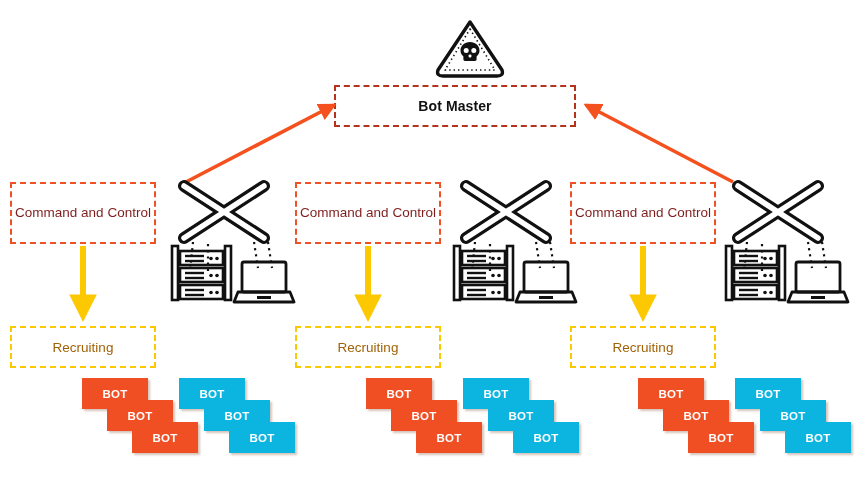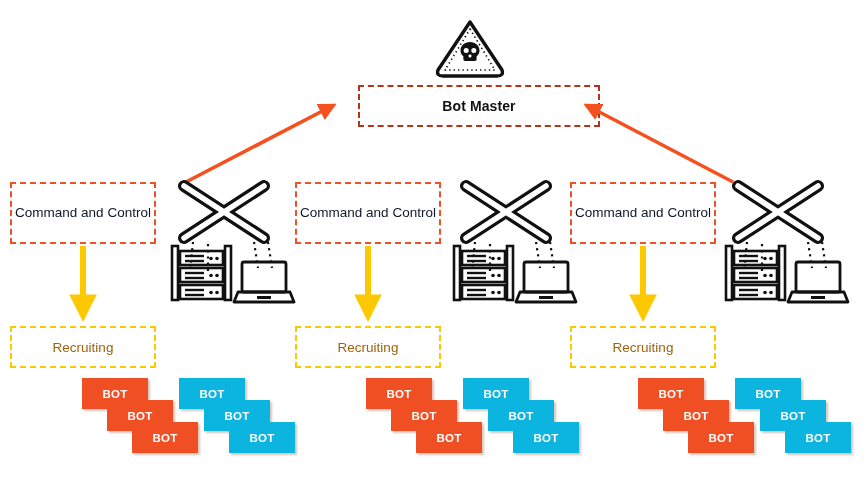--- a/index.html
+++ b/index.html
@@ -12,21 +12,21 @@
     width: 868px;
     height: 488px;
     background: #ffffff;
     overflow: hidden;
     font-family: "Liberation Sans", sans-serif;
   }
   .abs { position: absolute; }
 
   
   #bot-master-box {
-    left: 358px; top: 85px;
+    left: 334px; top: 85px;
     width: 242px; height: 42px;
     border: 2px dashed #b5331b;
     display: flex;
     align-items: center;
     justify-content: center;
     box-sizing: border-box;
   }
   #bot-master-box .label {
     font-size: 14px;
     font-weight: bold;
@@ -38,21 +38,21 @@
   .cc-box {
     width: 146px; height: 62px;
     border: 2px dashed #ef5126;
     display: flex;
     align-items: center;
     justify-content: center;
     box-sizing: border-box;
   }
   .cc-box .label {
     font-size: 13.5px;
-    color: #0f172a;
+    color: #7f1d1d;
     text-align: center;
     line-height: 1.25;
   }
 
   
   .rec-box {
     width: 146px; height: 42px;
     border: 2px dashed #fcc800;
     display: flex;
     align-items: center;

